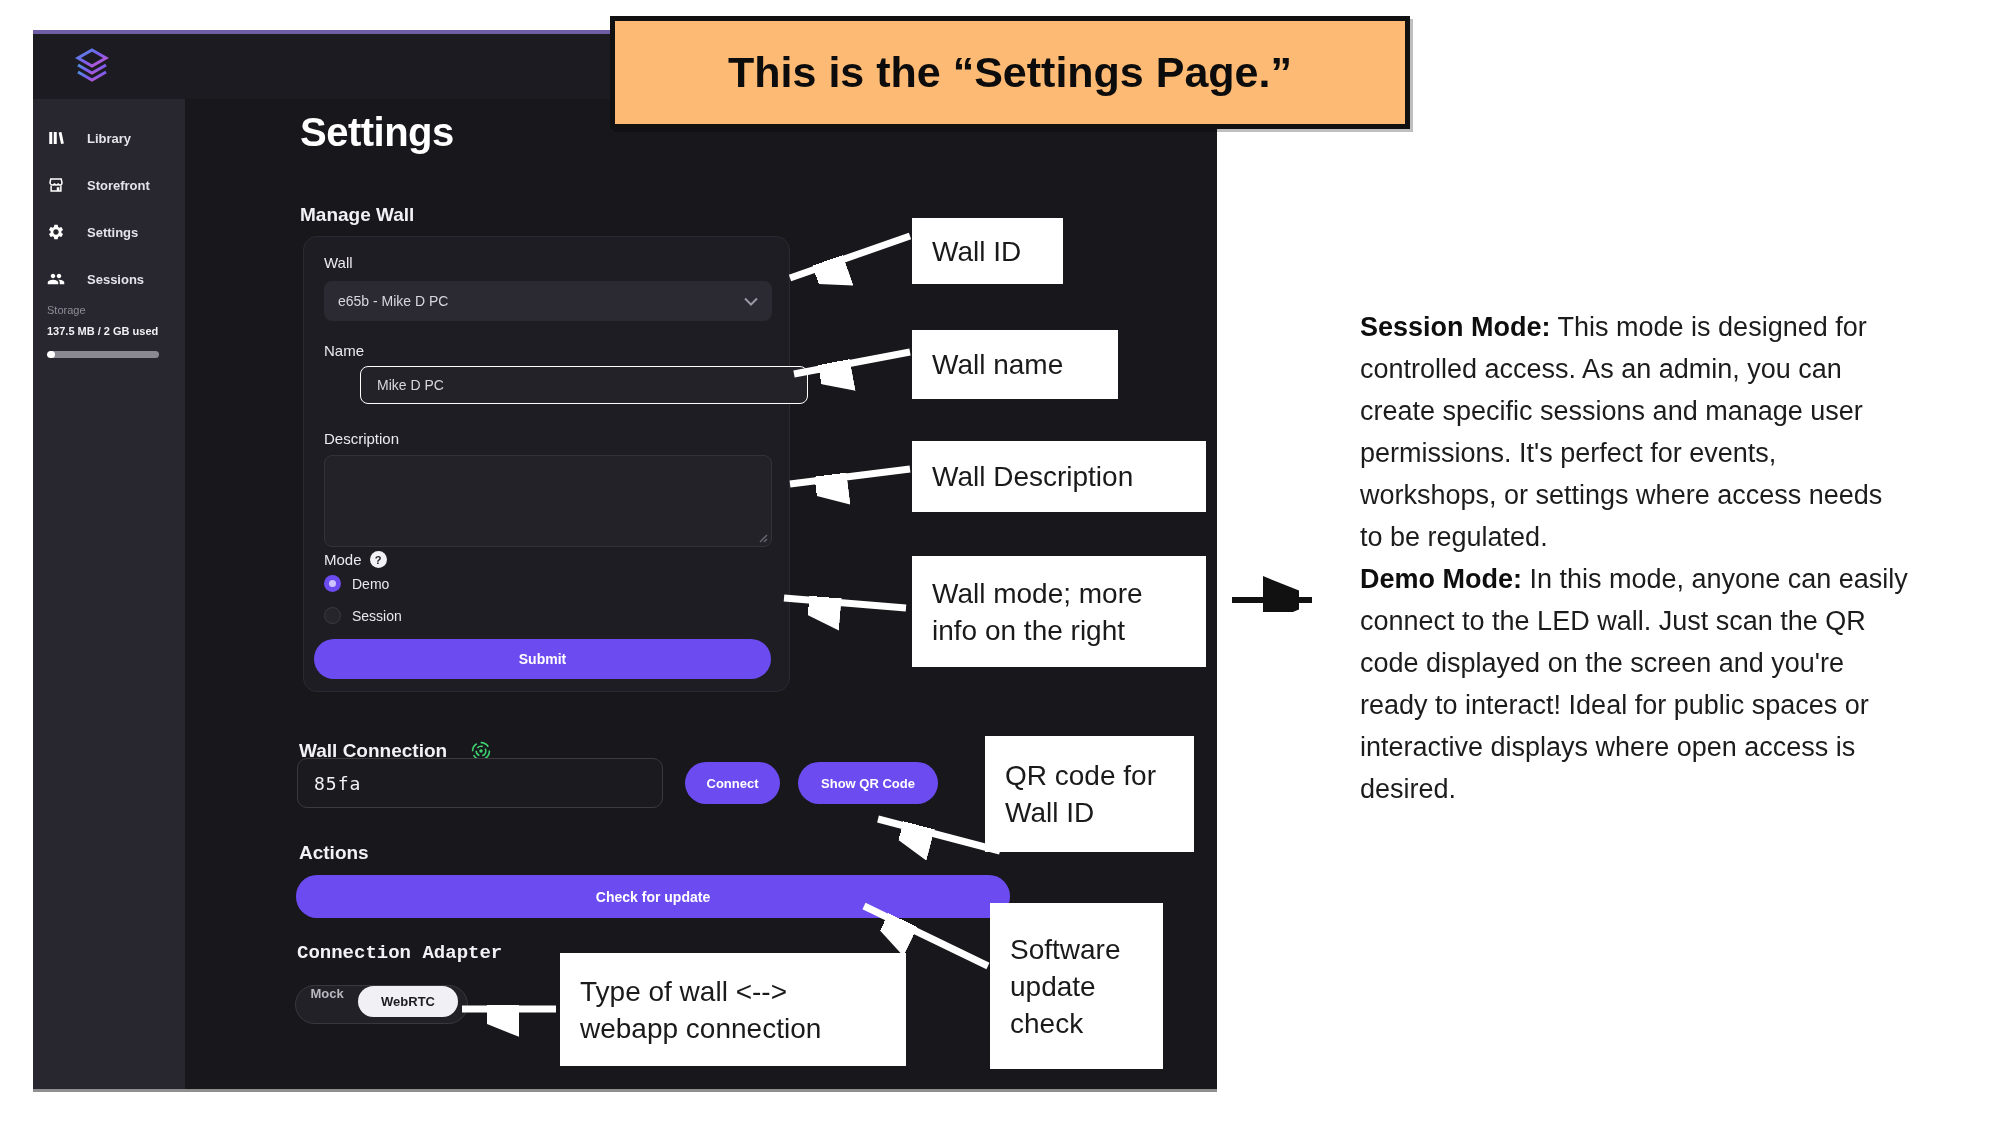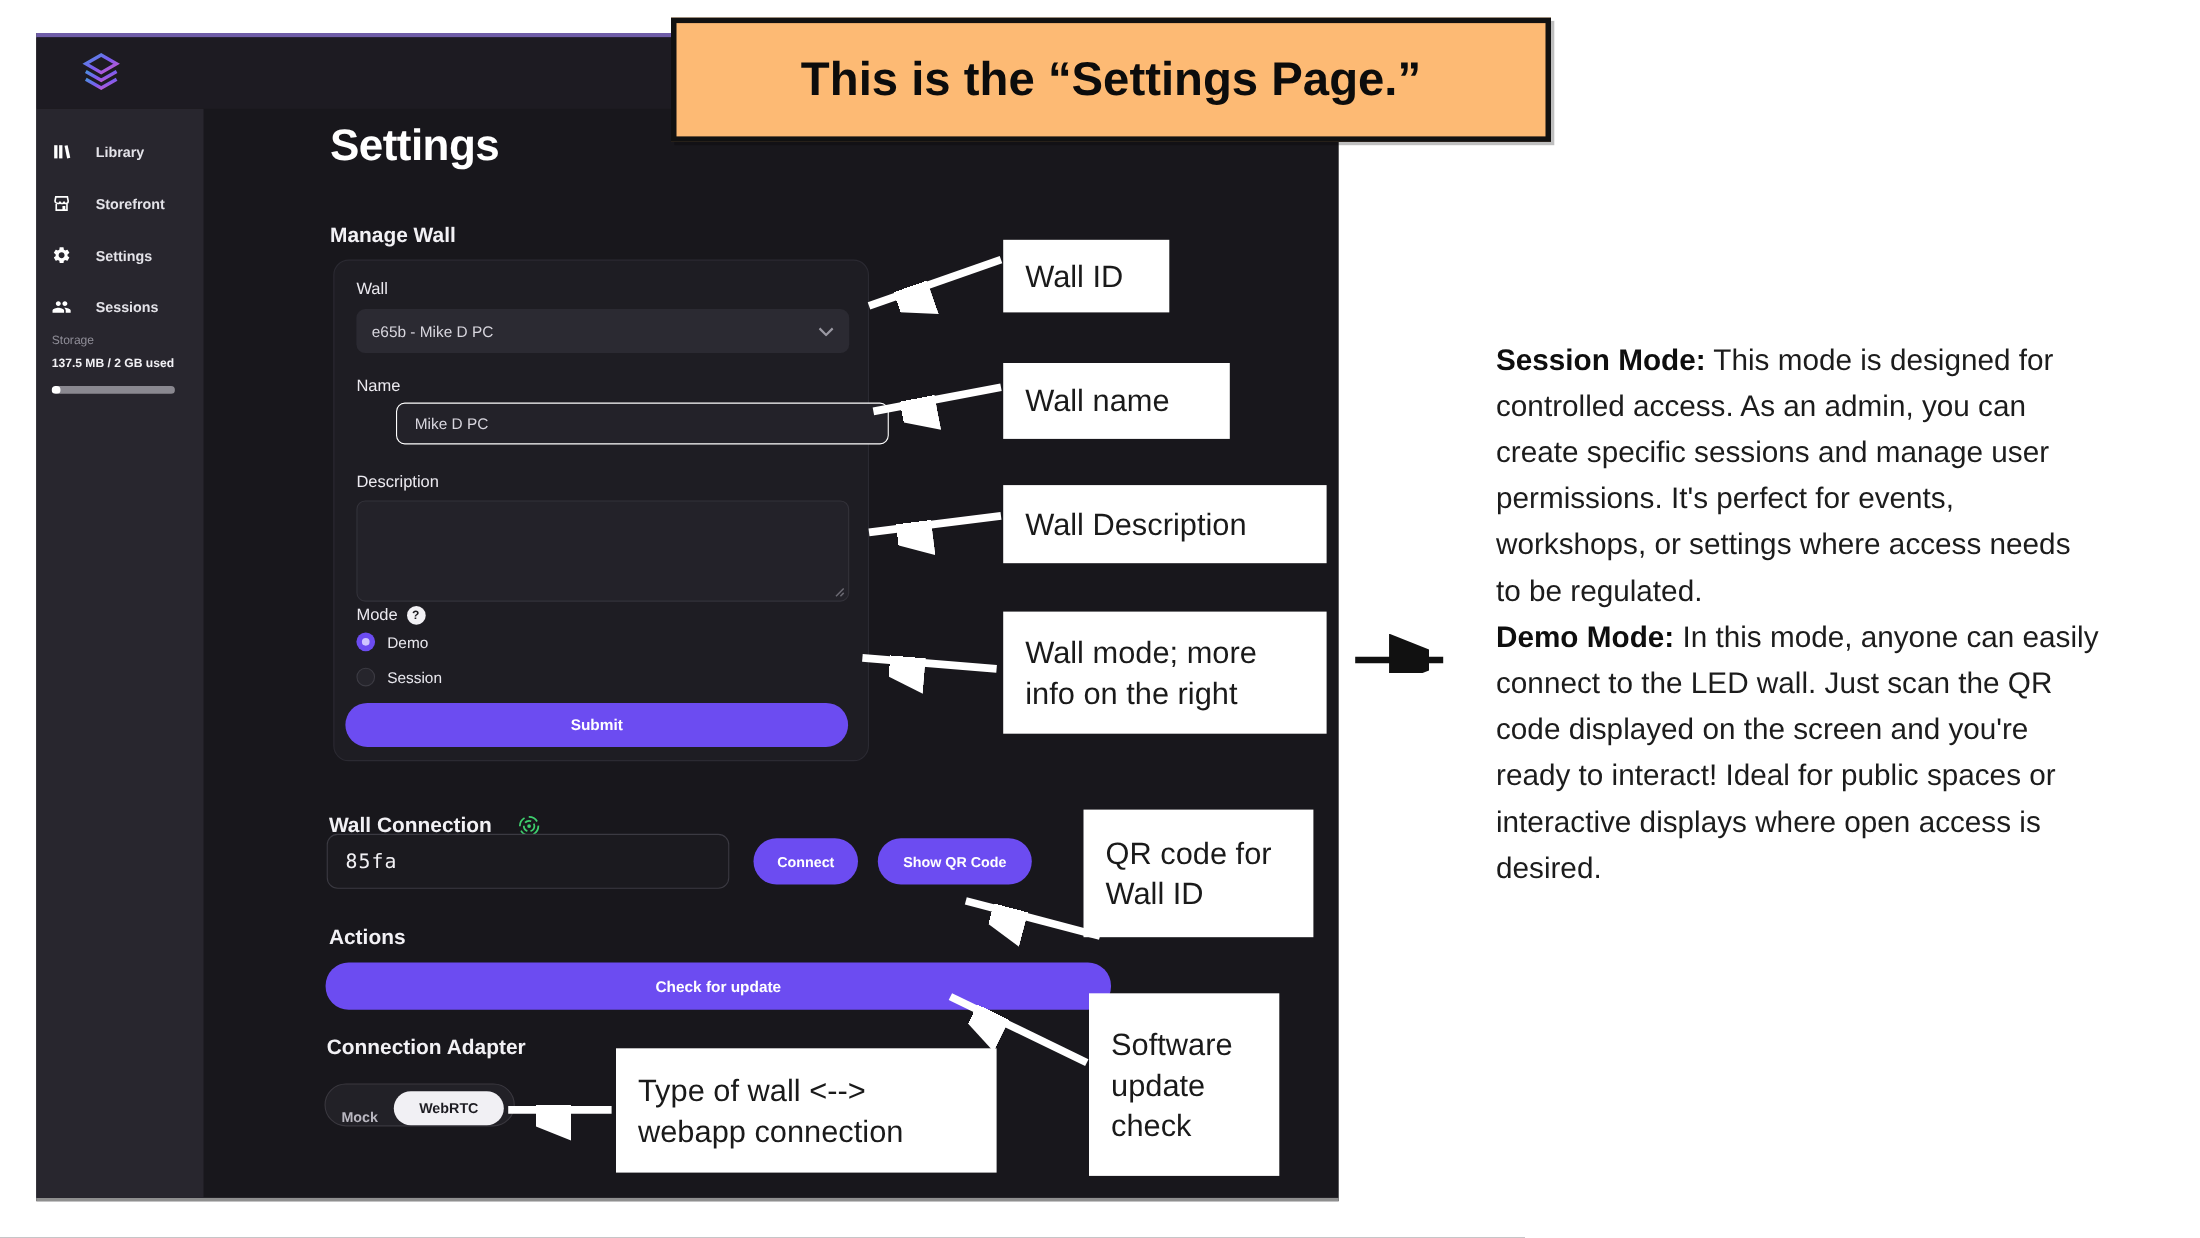--- a/index.html
+++ b/index.html
@@ -54,21 +54,21 @@
   .submit-btn { position:absolute; left:10px; top:402px; width:457px; height:40px; font-size:14px; }
   .wc-title-row { position:absolute; left:266px; top:706px; display:flex; align-items:center; gap:24px; }
   .code-input { position:absolute; left:264px; top:724px; width:366px; height:50px; background:#1b1a1f;
                 border:1px solid #3b3a42; border-radius:10px; display:flex; align-items:center;
                 padding:0 16px; color:#f2f1f5; font-family:"DejaVu Sans Mono", monospace;
                 font-size:18px; letter-spacing:1px; }
   .connect-btn { position:absolute; left:652px; top:728px; width:95px; height:42px; font-size:13px; }
   .showqr-btn { position:absolute; left:765px; top:728px; width:140px; height:42px; font-size:13px; }
   .check-btn { position:absolute; left:263px; top:841px; width:714px; height:43px; font-size:14px; }
   .toggle { position:absolute; left:262px; top:951px; width:173px; height:39px; background:#222127;
-            border:1px solid #3a383f; border-radius:20px; display:flex; align-items:flex-end; }
+            border:1px solid #3a383f; border-radius:20px; display:flex; align-items:flex-start; }
   .toggle-opt { flex:0 0 auto; display:flex; align-items:center; justify-content:center;
                 font-size:13px; cursor:pointer; }
   .toggle-opt.off { width:62px; color:#b9b7c0; font-weight:600; }
   .toggle-opt.on { width:100px; height:31px; margin-right:4px; background:#f1f0f4; color:#1d1c22;
                    border-radius:16px; font-weight:700; }
 
   
   .title-box { position:absolute; left:588px; top:16px; width:800px; height:113px; background:#fdba74;
                border:5px solid #111111; display:flex; align-items:center; justify-content:center;
                box-shadow:3px 3px 0 rgba(0,0,0,0.25);margin-left:22px; }
@@ -210,21 +210,21 @@
     </div>
     <div class="code-input">
       <span>85fa</span>
     </div>
     <div class="btn connect-btn">Connect</div>
     <div class="btn showqr-btn">Show QR Code</div>
 
     <div class="section-title" style="left:266px; top:808px;">Actions</div>
     <div class="btn check-btn">Check for update</div>
 
-    <div class="section-title" style="left:264px; top:908px;">Connection Adapter</div>
+    <div class="section-title" style="left:264px; top:908px;font-family:Liberation Mono, monospace;">Connection Adapter</div>
     <div class="toggle">
       <span class="toggle-opt off">Mock</span>
       <span class="toggle-opt on">WebRTC</span>
     </div>
   </div>
 
   <div class="title-box">
     <span>This is the “Settings Page.”</span>
   </div>
 

